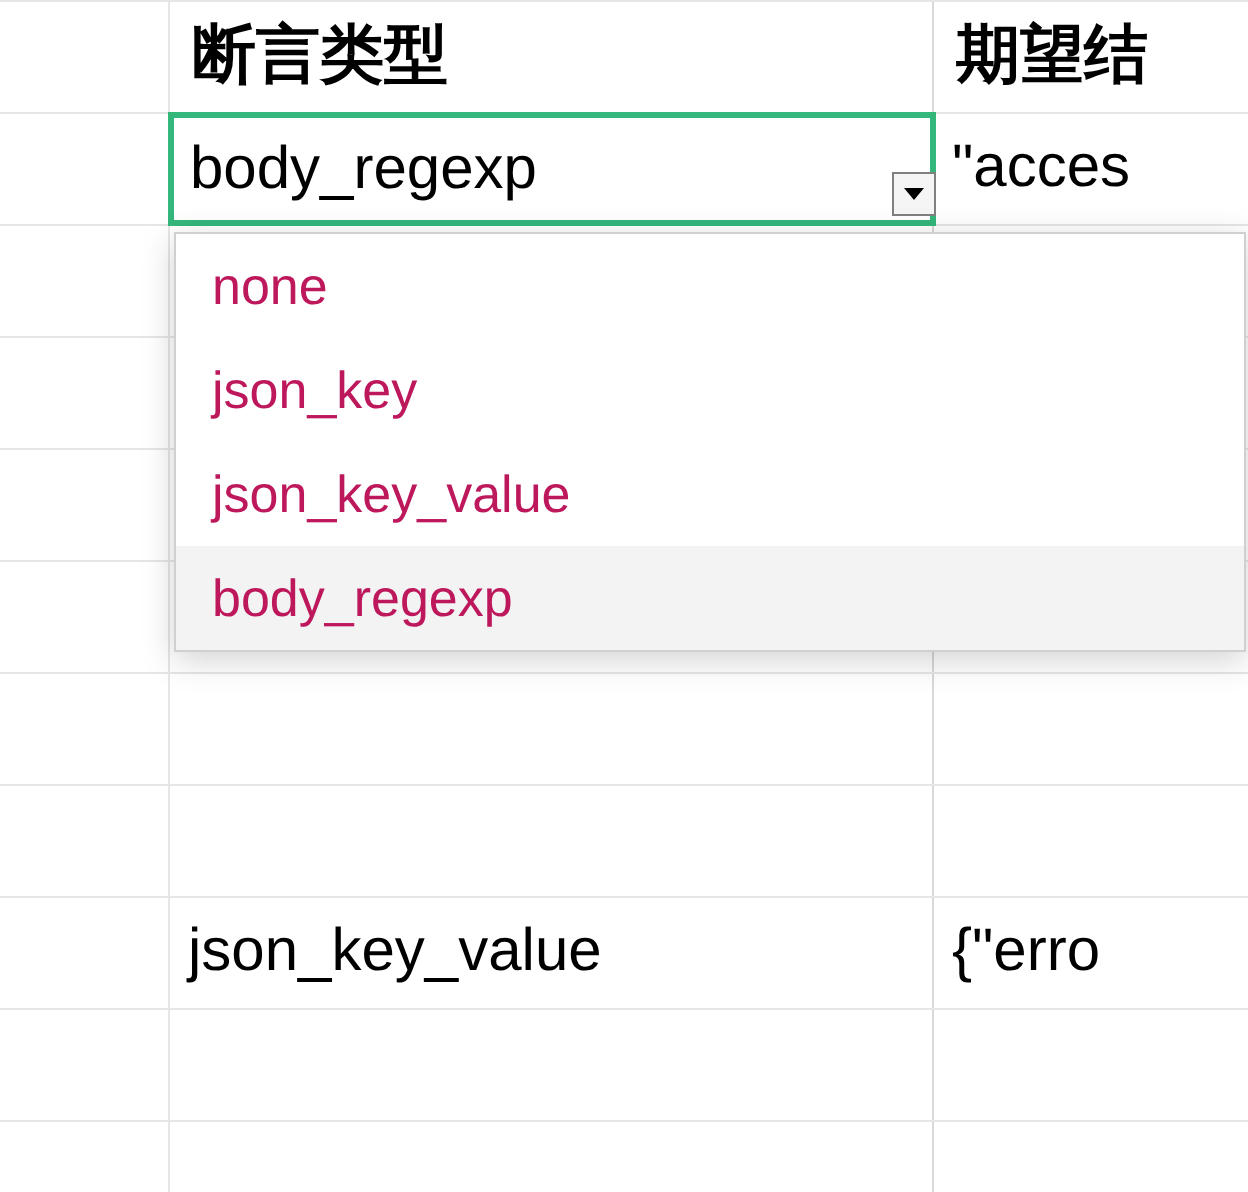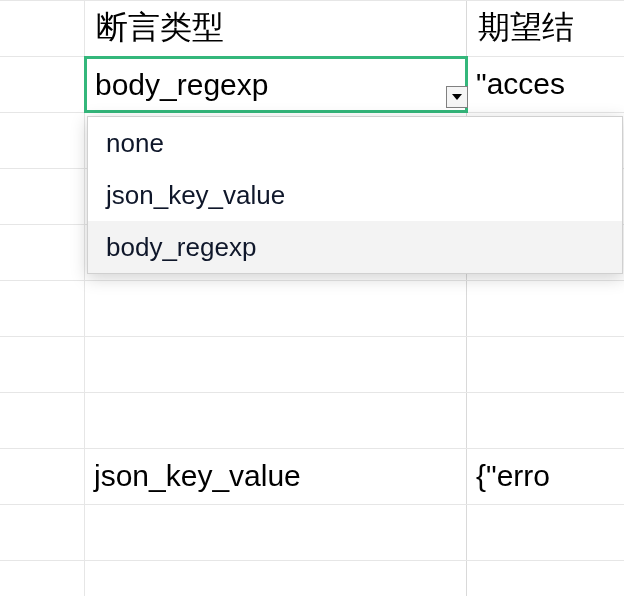--- a/index.html
+++ b/index.html
@@ -54,21 +54,21 @@
 
     
     .header-cell {
       position: absolute;
       top: 0;
       height: 56px;
       display: flex;
       align-items: center;
       padding: 0 10px;
       font-size: 32px;
-      font-weight: 400;
+      font-weight: 700;
       color: #000;
       white-space: nowrap;
       overflow: hidden;
     }
     .hc-assert-type { left: 86px; width: 378px; }
     .hc-expect { left: 468px; width: 156px; }
 
     
     .active-cell {
       position: absolute;
@@ -126,21 +126,21 @@
       border: 1px solid #d0d0d0;
       box-shadow: 0 4px 16px rgba(0,0,0,0.18);
       z-index: 5;
     }
     .dropdown-item {
       height: 52px;
       display: flex;
       align-items: center;
       padding: 0 18px;
       font-size: 26px;
-      color: #0f172a;
+      color: #be185d;
       cursor: pointer;
     }
     .dropdown-item.highlight {
       background: #f3f3f3;
     }
 
     
     .bottom-row-cell {
       position: absolute;
       left: 86px;
@@ -205,17 +205,18 @@
   <div class="dd-arrow">
     <span>
       <svg width="10" height="6" viewBox="0 0 10 6">
         <polygon points="0,0 10,0 5,6" fill="#000"></polygon>
       </svg>
     </span>
   </div>
 
   <div class="dropdown">
     <div class="dropdown-item">none</div>
+    <div class="dropdown-item">json_key</div>
     <div class="dropdown-item">json_key_value</div>
     <div class="dropdown-item highlight">body_regexp</div>
   </div>
 
 </div>
 
 </body></html>

